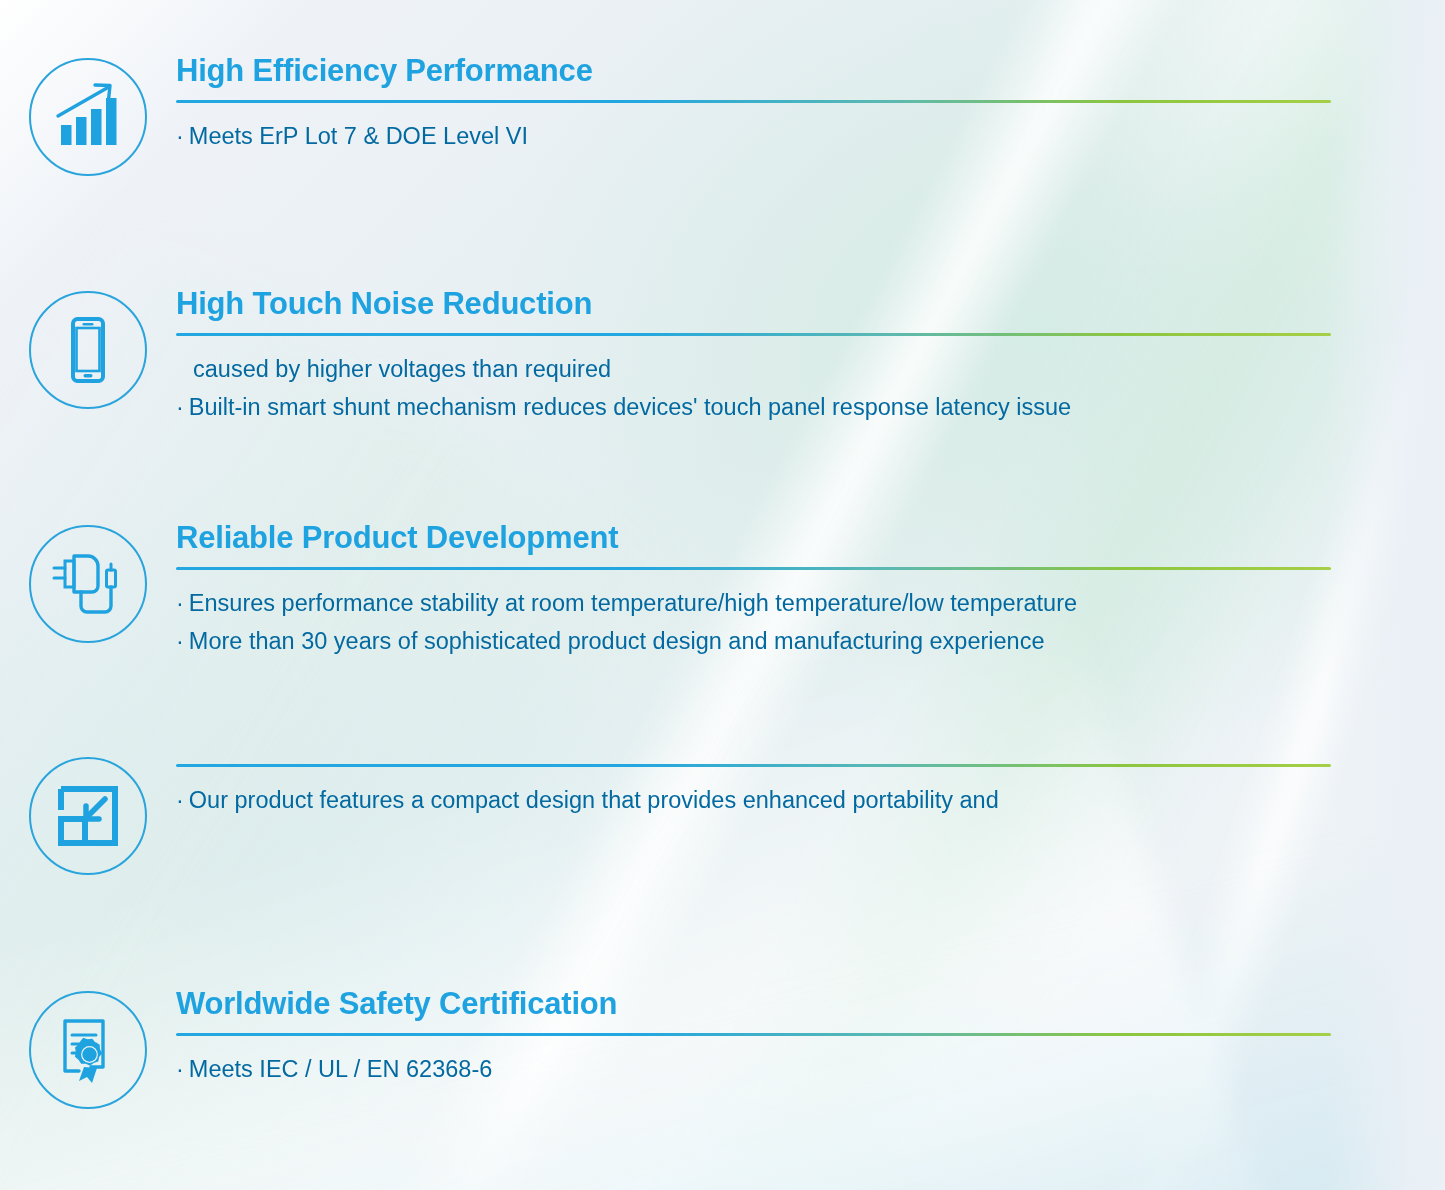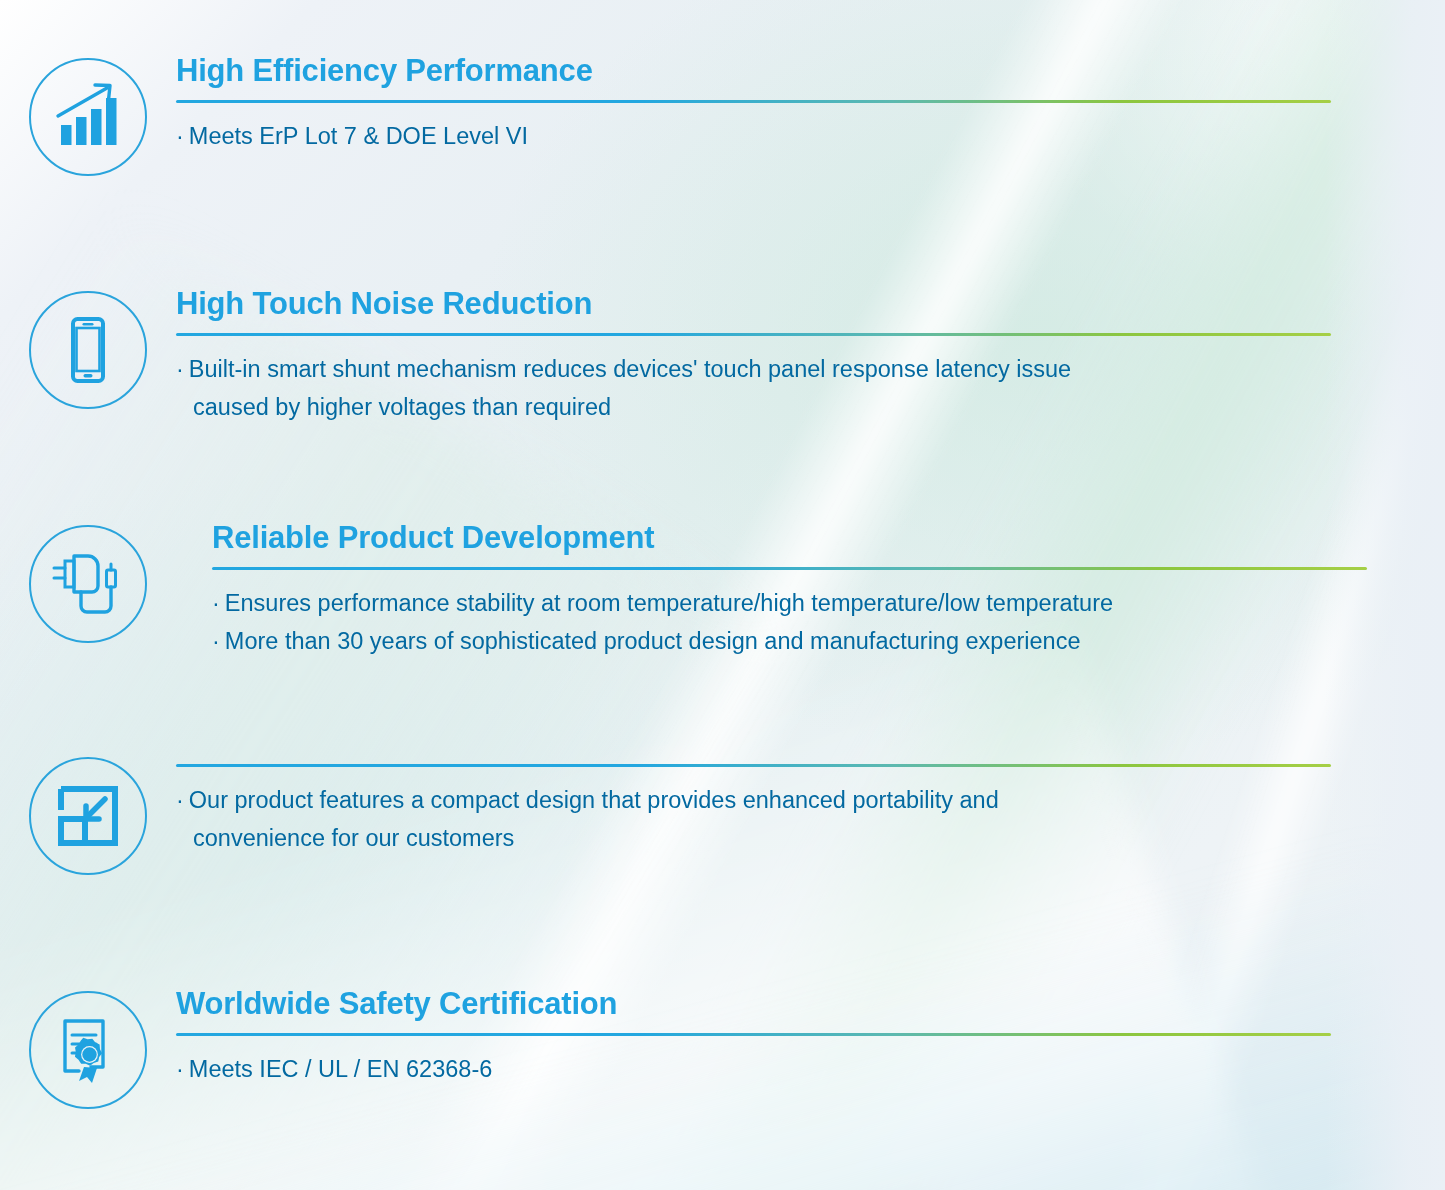--- a/index.html
+++ b/index.html
@@ -164,21 +164,21 @@
     font-size:23.5px;
     line-height:1.62;
     white-space:nowrap;
   }
   .bullet-line .dot { margin-right:5px; }
   .bullet-line.cont { padding-left:17px; }
 
   
   .f0 { top:54px; }
   .f1 { top:287px; }
-  .f2 { top:521px;gap:36px; }
+  .f2 { top:521px; }
   .f3 { top:753px; }
   .f4 { top:987px; }
 </style>
 </head>
 <body>
 
 <div class="bg-base"></div>
 <div class="bg-tint-green"></div>
 <div class="streak streak-1"></div>
 <div class="streak streak-2"></div>
@@ -222,26 +222,26 @@
           <rect x="26.5" y="16" width="23" height="43" fill="none" stroke="#1fa2e0" stroke-width="2.6"></rect>
           <rect x="32.5" y="11" width="11" height="2.6" rx="1.3" fill="#1fa2e0"></rect>
           <rect x="33.5" y="62" width="9" height="3.4" rx="1.7" fill="#1fa2e0"></rect>
         </svg>
       </div>
     </div>
     <div class="text-col">
       <div class="feature-title">High Touch Noise Reduction</div>
       <div class="divider"></div>
       <div class="bullets">
-        <div class="bullet-line">
-          <span class="dot">·</span><span>Built-in smart shunt mechanism reduces devices' touch panel response latency issue</span>
-        </div>
         <div class="bullet-line cont">
           <span>caused by higher voltages than required</span>
         </div>
+        <div class="bullet-line">
+          <span class="dot">·</span><span>Built-in smart shunt mechanism reduces devices' touch panel response latency issue</span>
+        </div>
       </div>
     </div>
   </div>
 
   <div class="feature f2">
     <div class="icon-wrap">
       <div class="icon-circle">
         <svg width="80" height="80" viewBox="0 0 80 80">
 
           <path d="M6 24 H17 M6 34 H17" stroke="#1fa2e0" stroke-width="3" fill="none" stroke-linecap="round"></path>
@@ -284,23 +284,20 @@
           <path d="M53 19 L34 38" stroke="#1fa2e0" stroke-width="5.5" stroke-linecap="round"></path>
           <path d="M34 26 L34 39 L47 39" fill="none" stroke="#1fa2e0" stroke-width="5.5" stroke-linecap="round" stroke-linejoin="round"></path>
         </svg>
       </div>
     </div>
     <div class="text-col">
       <div class="divider"></div>
       <div class="bullets">
         <div class="bullet-line">
           <span class="dot">·</span><span>Our product features a compact design that provides enhanced portability and</span>
-        </div>
-        <div class="bullet-line cont">
-          <span>convenience for our customers</span>
         </div>
       </div>
     </div>
   </div>
 
   <div class="feature f4">
     <div class="icon-wrap">
       <div class="icon-circle">
         <svg width="74" height="74" viewBox="0 0 74 74">
 

